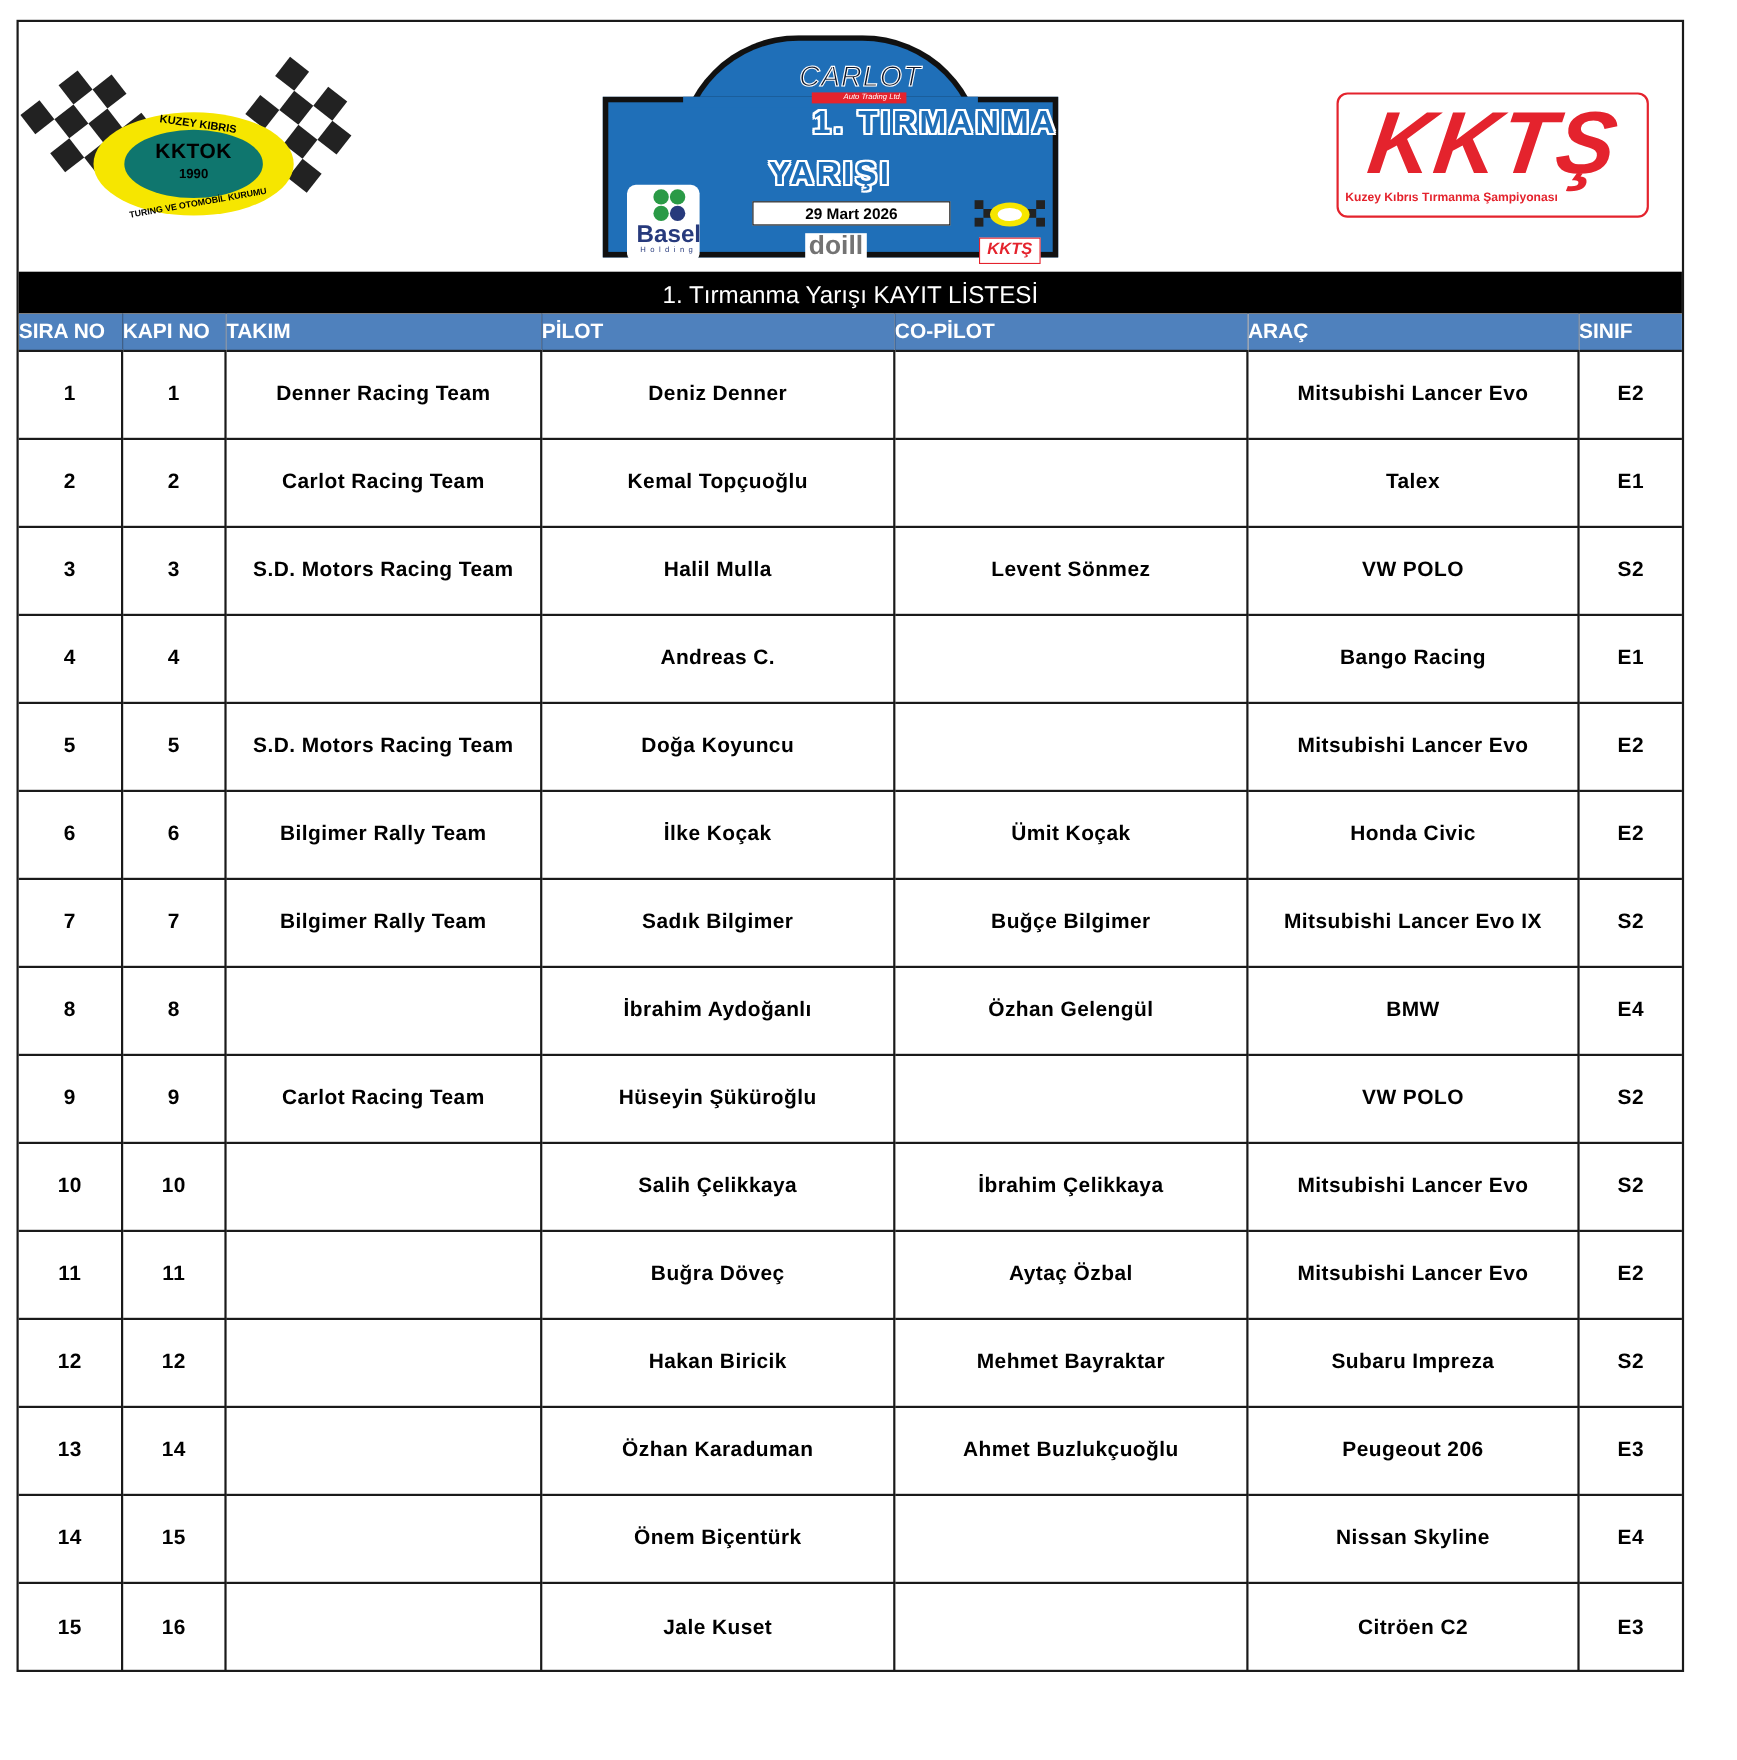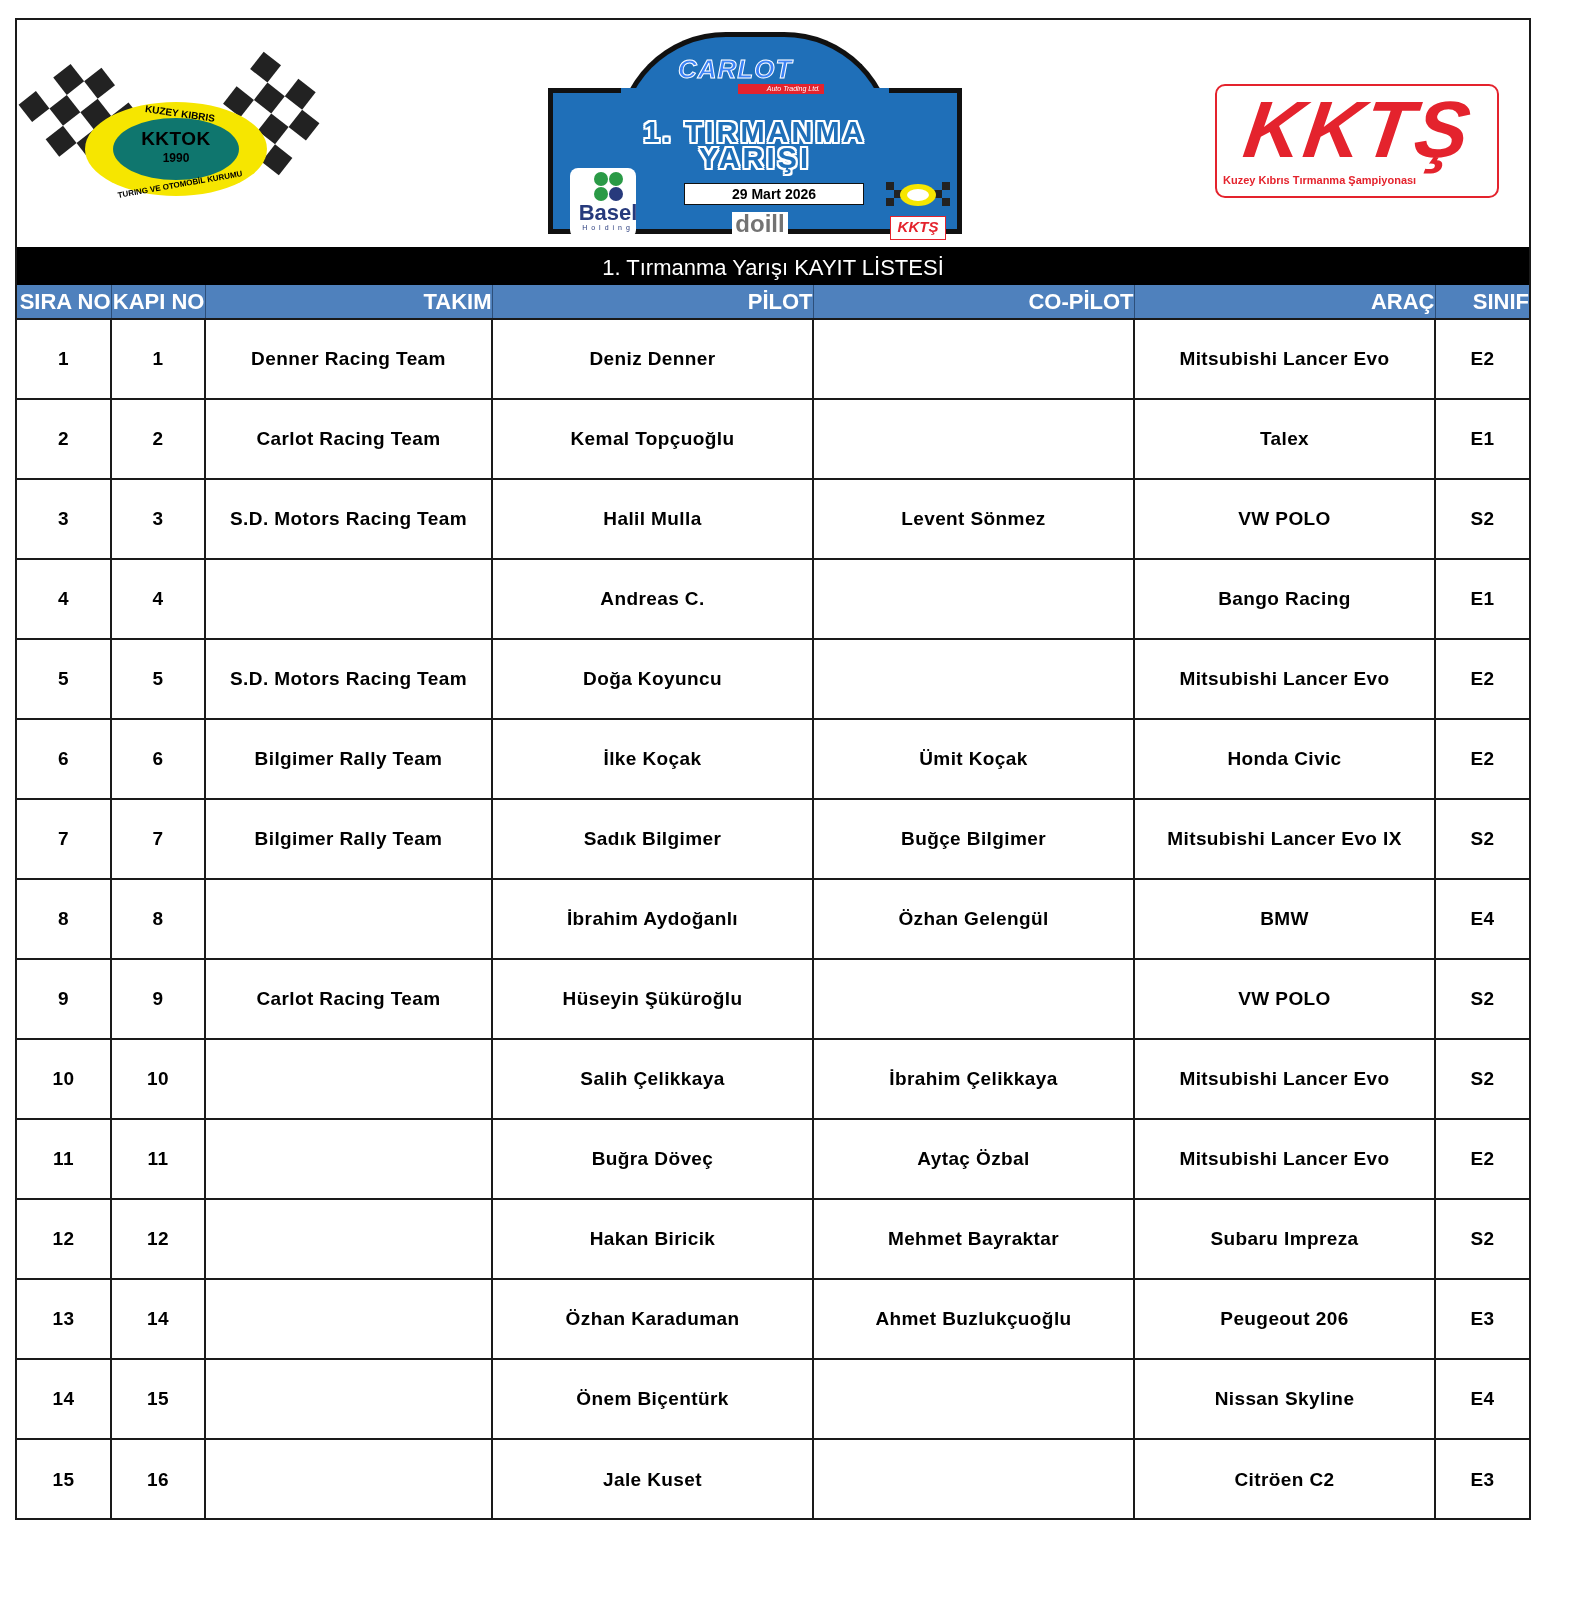--- a/index.html
+++ b/index.html
@@ -37,31 +37,31 @@
     position: absolute; left: 68px; top: 0; width: 278px; height: 110px;
     background: #1f6fb8; border: 5px solid #111; border-bottom: none;
     border-radius: 130px 130px 0 0;
   }
   .plate-body {
     position: absolute; left: 0; top: 56px; width: 414px; height: 146px;
     background: #1f6fb8; border: 5px solid #111;
   }
   .plate-body-cover { position:absolute; left: 73px; top: 56px; width: 268px; height: 10px; background:#1f6fb8; }
   .carlot {
-    position: absolute; left: 130px; top: 22px; width: 160px; height: 34px; text-align: left;
-    font-style: italic; font-weight: bold; font-size: 26px; color: #3b82f6;
+    position: absolute; left: 130px; top: 22px; width: 160px; height: 34px; text-align: right;
+    font-style: italic; font-weight: normal; font-size: 26px; color: #0f172a;
     -webkit-text-stroke: 1px #fff; letter-spacing: 1px;
   }
   .carlot-sub { position:absolute; left: 190px; top: 52px; width: 86px; height: 10px; background:#e4232d; color:#fff; font-size:7px; font-style: italic; text-align:right; padding-right:4px; line-height:10px; }
   .plate-title {
     position: absolute; left: 0; width: 414px; text-align: center; font-weight: bold;
     color: #1f6fb8; font-size: 29px; letter-spacing: 3px;
     text-shadow: -2px -2px 0 #fff, 2px -2px 0 #fff, -2px 2px 0 #fff, 2px 2px 0 #fff, 0 2px 0 #fff, 0 -2px 0 #fff, 2px 0 0 #fff, -2px 0 0 #fff;
   }
-  .plate-title-1 { top: 84px; }
+  .plate-title-1 { top: 64px; text-align: right; }
   .plate-title-2 { top: 110px; }
   .plate-date {
     position: absolute; left: 136px; top: 151px; width: 180px; height: 22px;
     background: #fff; border: 1px solid #111; text-align: center; font-size: 14px; font-weight: bold; line-height: 20px;
   }
   .basel {
     position: absolute; left: 22px; top: 136px; width: 66px; height: 70px;
     background: #fff; border-radius: 8px; text-align: center;
   }
   .basel-clover { position:absolute; left: 24px; top: 4px; width: 30px; height: 30px; }
@@ -95,23 +95,23 @@
 
   
   .title-bar {
     position: absolute; left: 0; top: 227px; width: 1512px; height: 38px; background: #000;
     color: #fff; text-align: center; font-size: 22px; line-height: 42px;
   }
   table.entries {
     position: absolute; left: 0; top: 265px; width: 1512px; border-collapse: collapse; table-layout: fixed;
   }
   table.entries th {
-    background: #4f81bd; color: #fff; font-weight: bold; font-size: 22px; height: 34px;
+    background: #4f81bd; color: #fff; font-weight: bold; font-size: 19px; height: 34px;
     border-left: 1px solid #2d4f7a; border-right: 1px solid #2d4f7a; border-bottom: 2px solid #1a1a1a;
-    text-align: right; vertical-align: middle; padding: 0; white-space: nowrap; overflow: hidden;
+    text-align: left; vertical-align: middle; padding: 0; white-space: nowrap; overflow: hidden;
   }
   table.entries td {
     height: 80px; border: 2px solid #1a1a1a; text-align: center; vertical-align: middle;
     font-weight: bold; font-size: 19px; letter-spacing: 0.4px; padding: 0 2px; white-space: nowrap; overflow: hidden;
   }
   table.entries tr td:first-child, table.entries tr th:first-child { border-left: none; }
   table.entries tr td:last-child, table.entries tr th:last-child { border-right: none; }
   table.entries tr:last-child td { border-bottom: none; }
 </style>
 </head>

